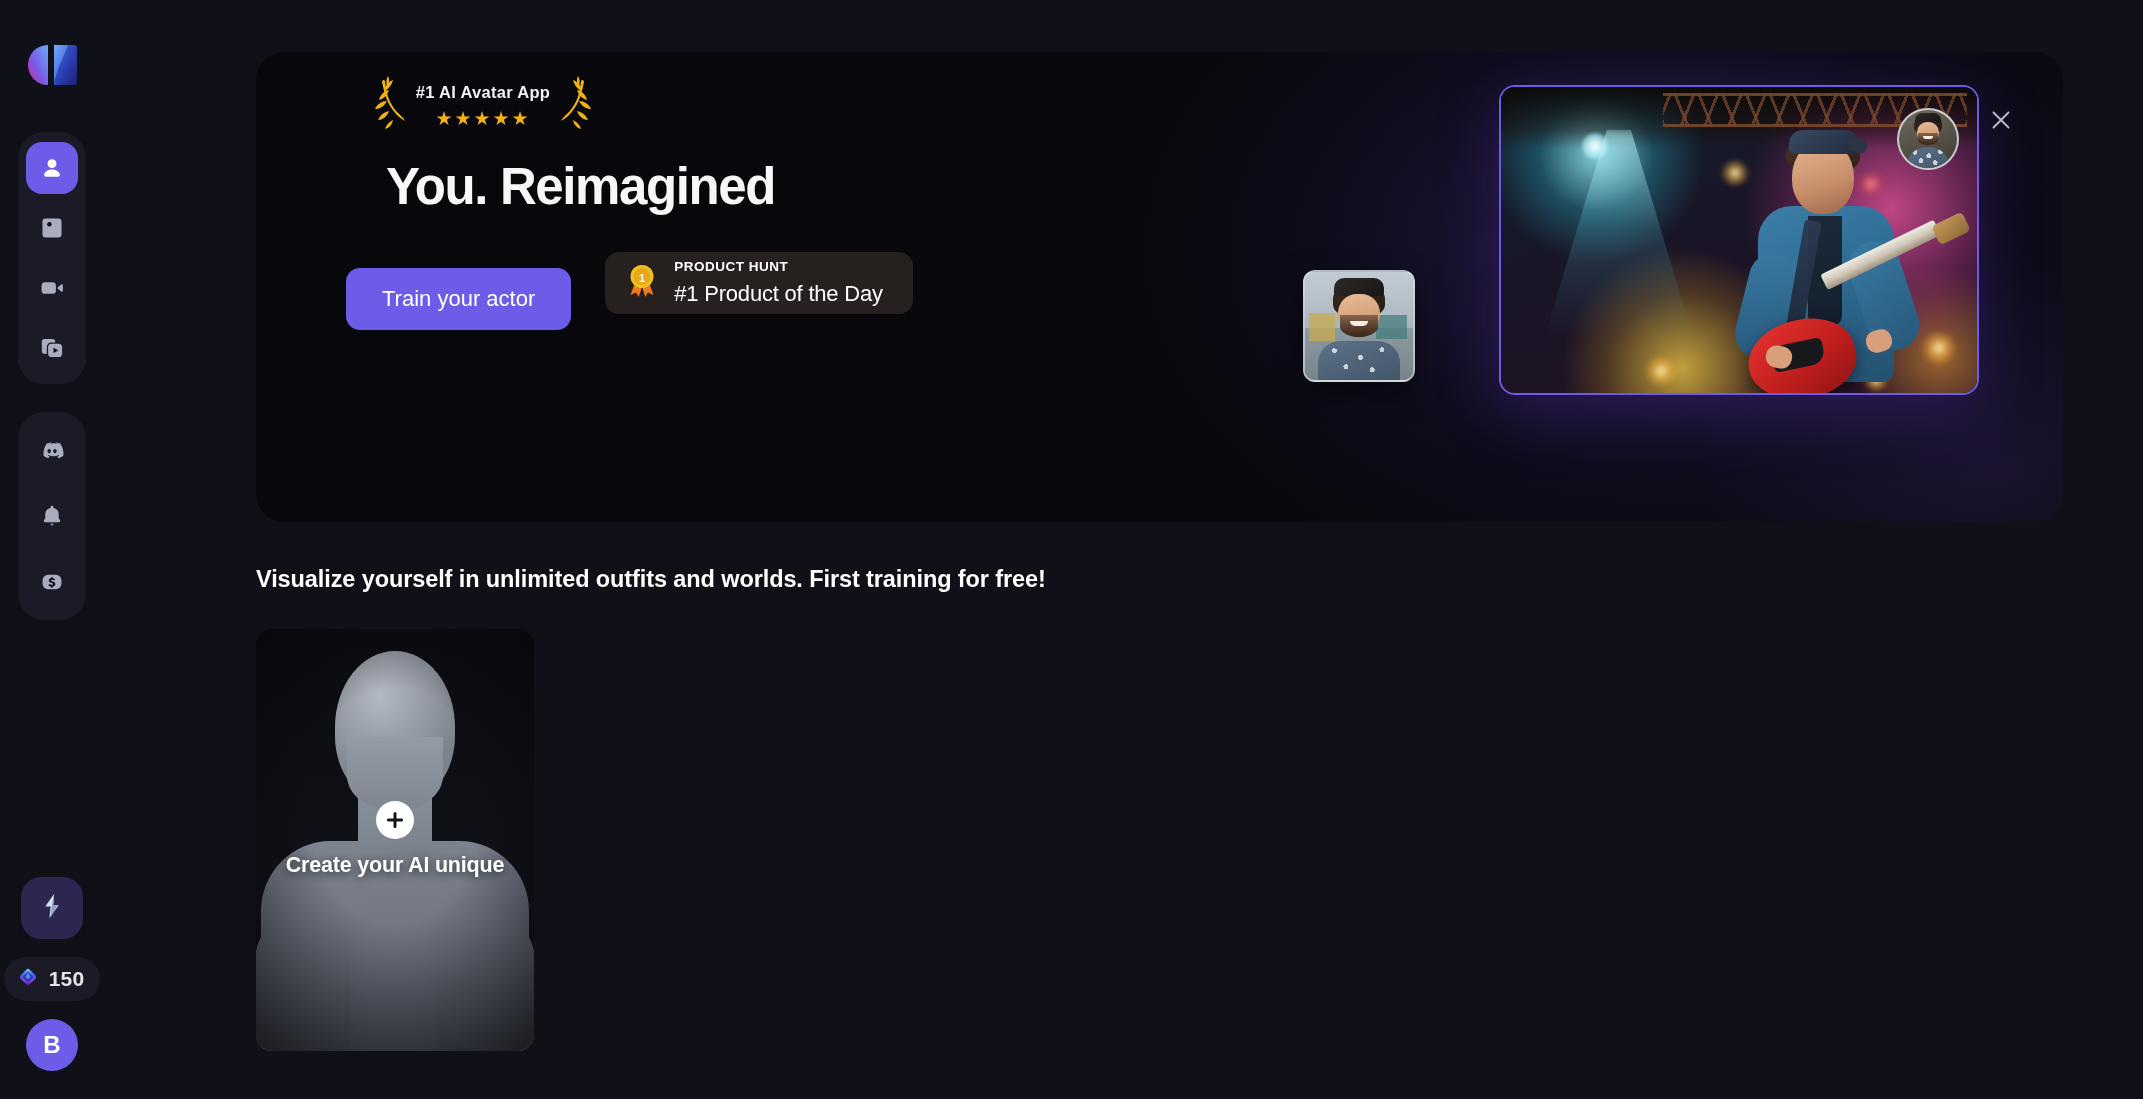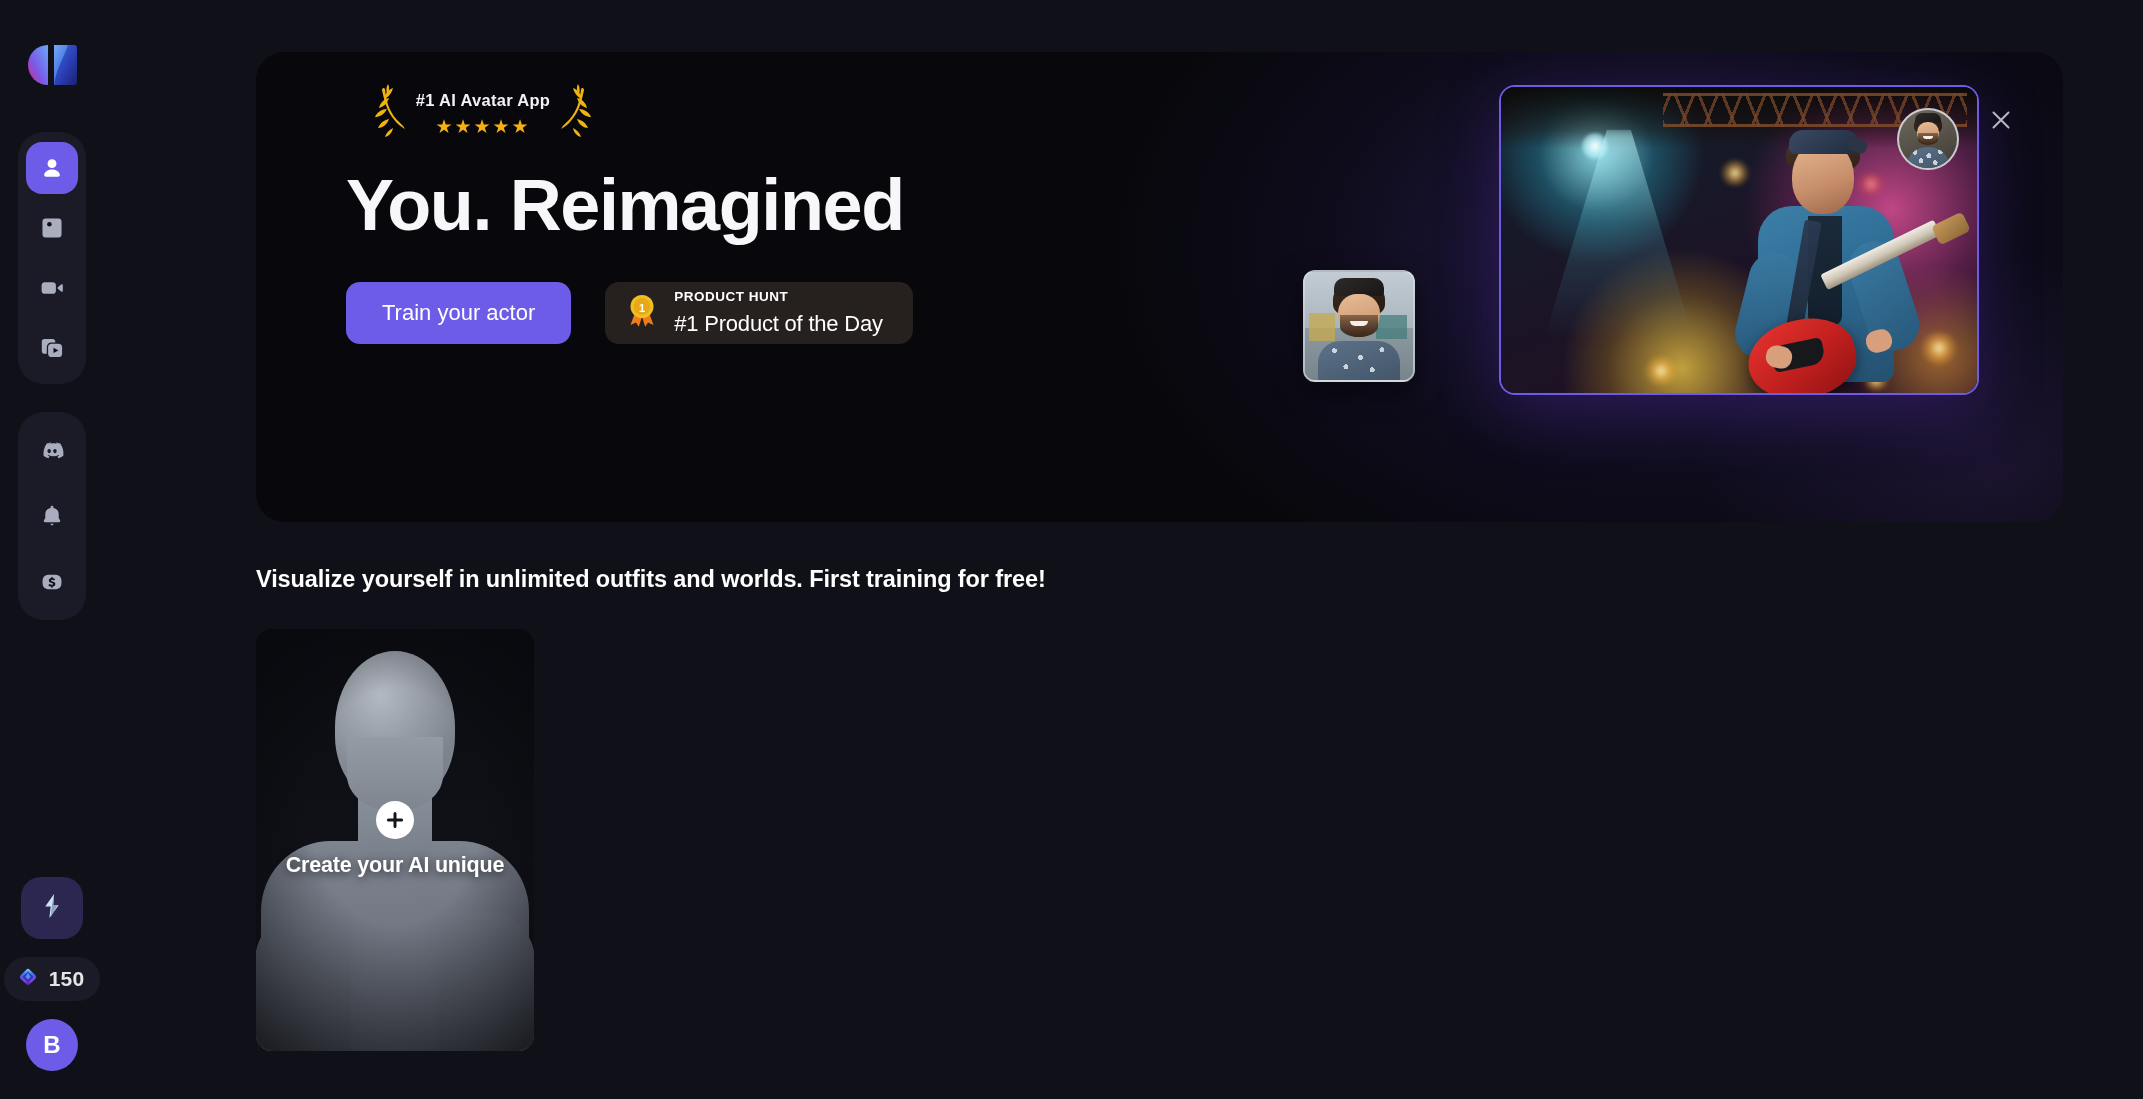--- a/index.html
+++ b/index.html
@@ -79,50 +79,50 @@
     border-radius: 28px;
     overflow: hidden;
   }
   .banner-glow {
     position: absolute; inset: 0;
     background:
       radial-gradient(ellipse 760px 520px at 78% 42%, rgba(78,56,160,.40) 0%, rgba(40,28,90,.20) 45%, rgba(8,8,12,0) 72%),
       radial-gradient(ellipse 420px 300px at 96% 88%, rgba(110,70,190,.18) 0%, rgba(8,8,12,0) 70%);
     pointer-events: none;
   }
-  .banner-left { position: absolute; left: 90px; top: 28px; width: 700px; }
+  .banner-left { position: absolute; left: 90px; top: 20px; width: 700px; }
 
   .laurel {
     display: flex; align-items: center; justify-content: center;
     gap: 4px; width: 262px; margin-left: 6px;
   }
   .laurel-center { display: flex; flex-direction: column; align-items: center; gap: 7px; }
   .laurel-title {
     color: #f2f2f5; font-size: 16.5px; font-weight: 700; letter-spacing: .3px;
     white-space: nowrap;
   }
   .stars { color: #f5b014; font-size: 19px; letter-spacing: 2px; line-height: 1; }
 
   .headline {
     margin-top: 22px;
-    color: #f7f7f9; font-size: 72px; font-weight: 700;
-    letter-spacing: -1.4px; line-height: 1.05; white-space: nowrap;
+    color: #f7f7f9; font-size: 51px; font-weight: 700;
+    letter-spacing: -1.4px; line-height: 1.05; white-space: nowrap; margin-left: 40px;
   }
   .subhead {
     margin-top: 22px;
     color: #e4e4ea; font-size: 23.5px; font-weight: 400; line-height: 1.45;
     max-width: 640px;
   }
   .cta-row { margin-top: 38px; display: flex; align-items: stretch; gap: 34px; }
   .btn-primary {
     background: #6c5ce7; color: #ffffff;
     border: none; border-radius: 14px;
     font-family: inherit; font-size: 22px; font-weight: 500;
     padding: 0 36px; height: 62px; cursor: pointer;
-    display: flex; align-items: center; justify-content: center;
+    display: flex; align-items: center; justify-content: center; margin-top: 16px;
   }
   .ph-badge {
     background: #26211f; border-radius: 14px;
     height: 62px; padding: 0 30px 0 20px;
     display: flex; align-items: center; gap: 15px; cursor: pointer;
   }
   .ph-text { display: flex; flex-direction: column; justify-content: flex-start; gap: 7px; }
   .ph-kicker {
     color: #ffffff; font-size: 13.5px; font-weight: 700; letter-spacing: .5px;
   }

